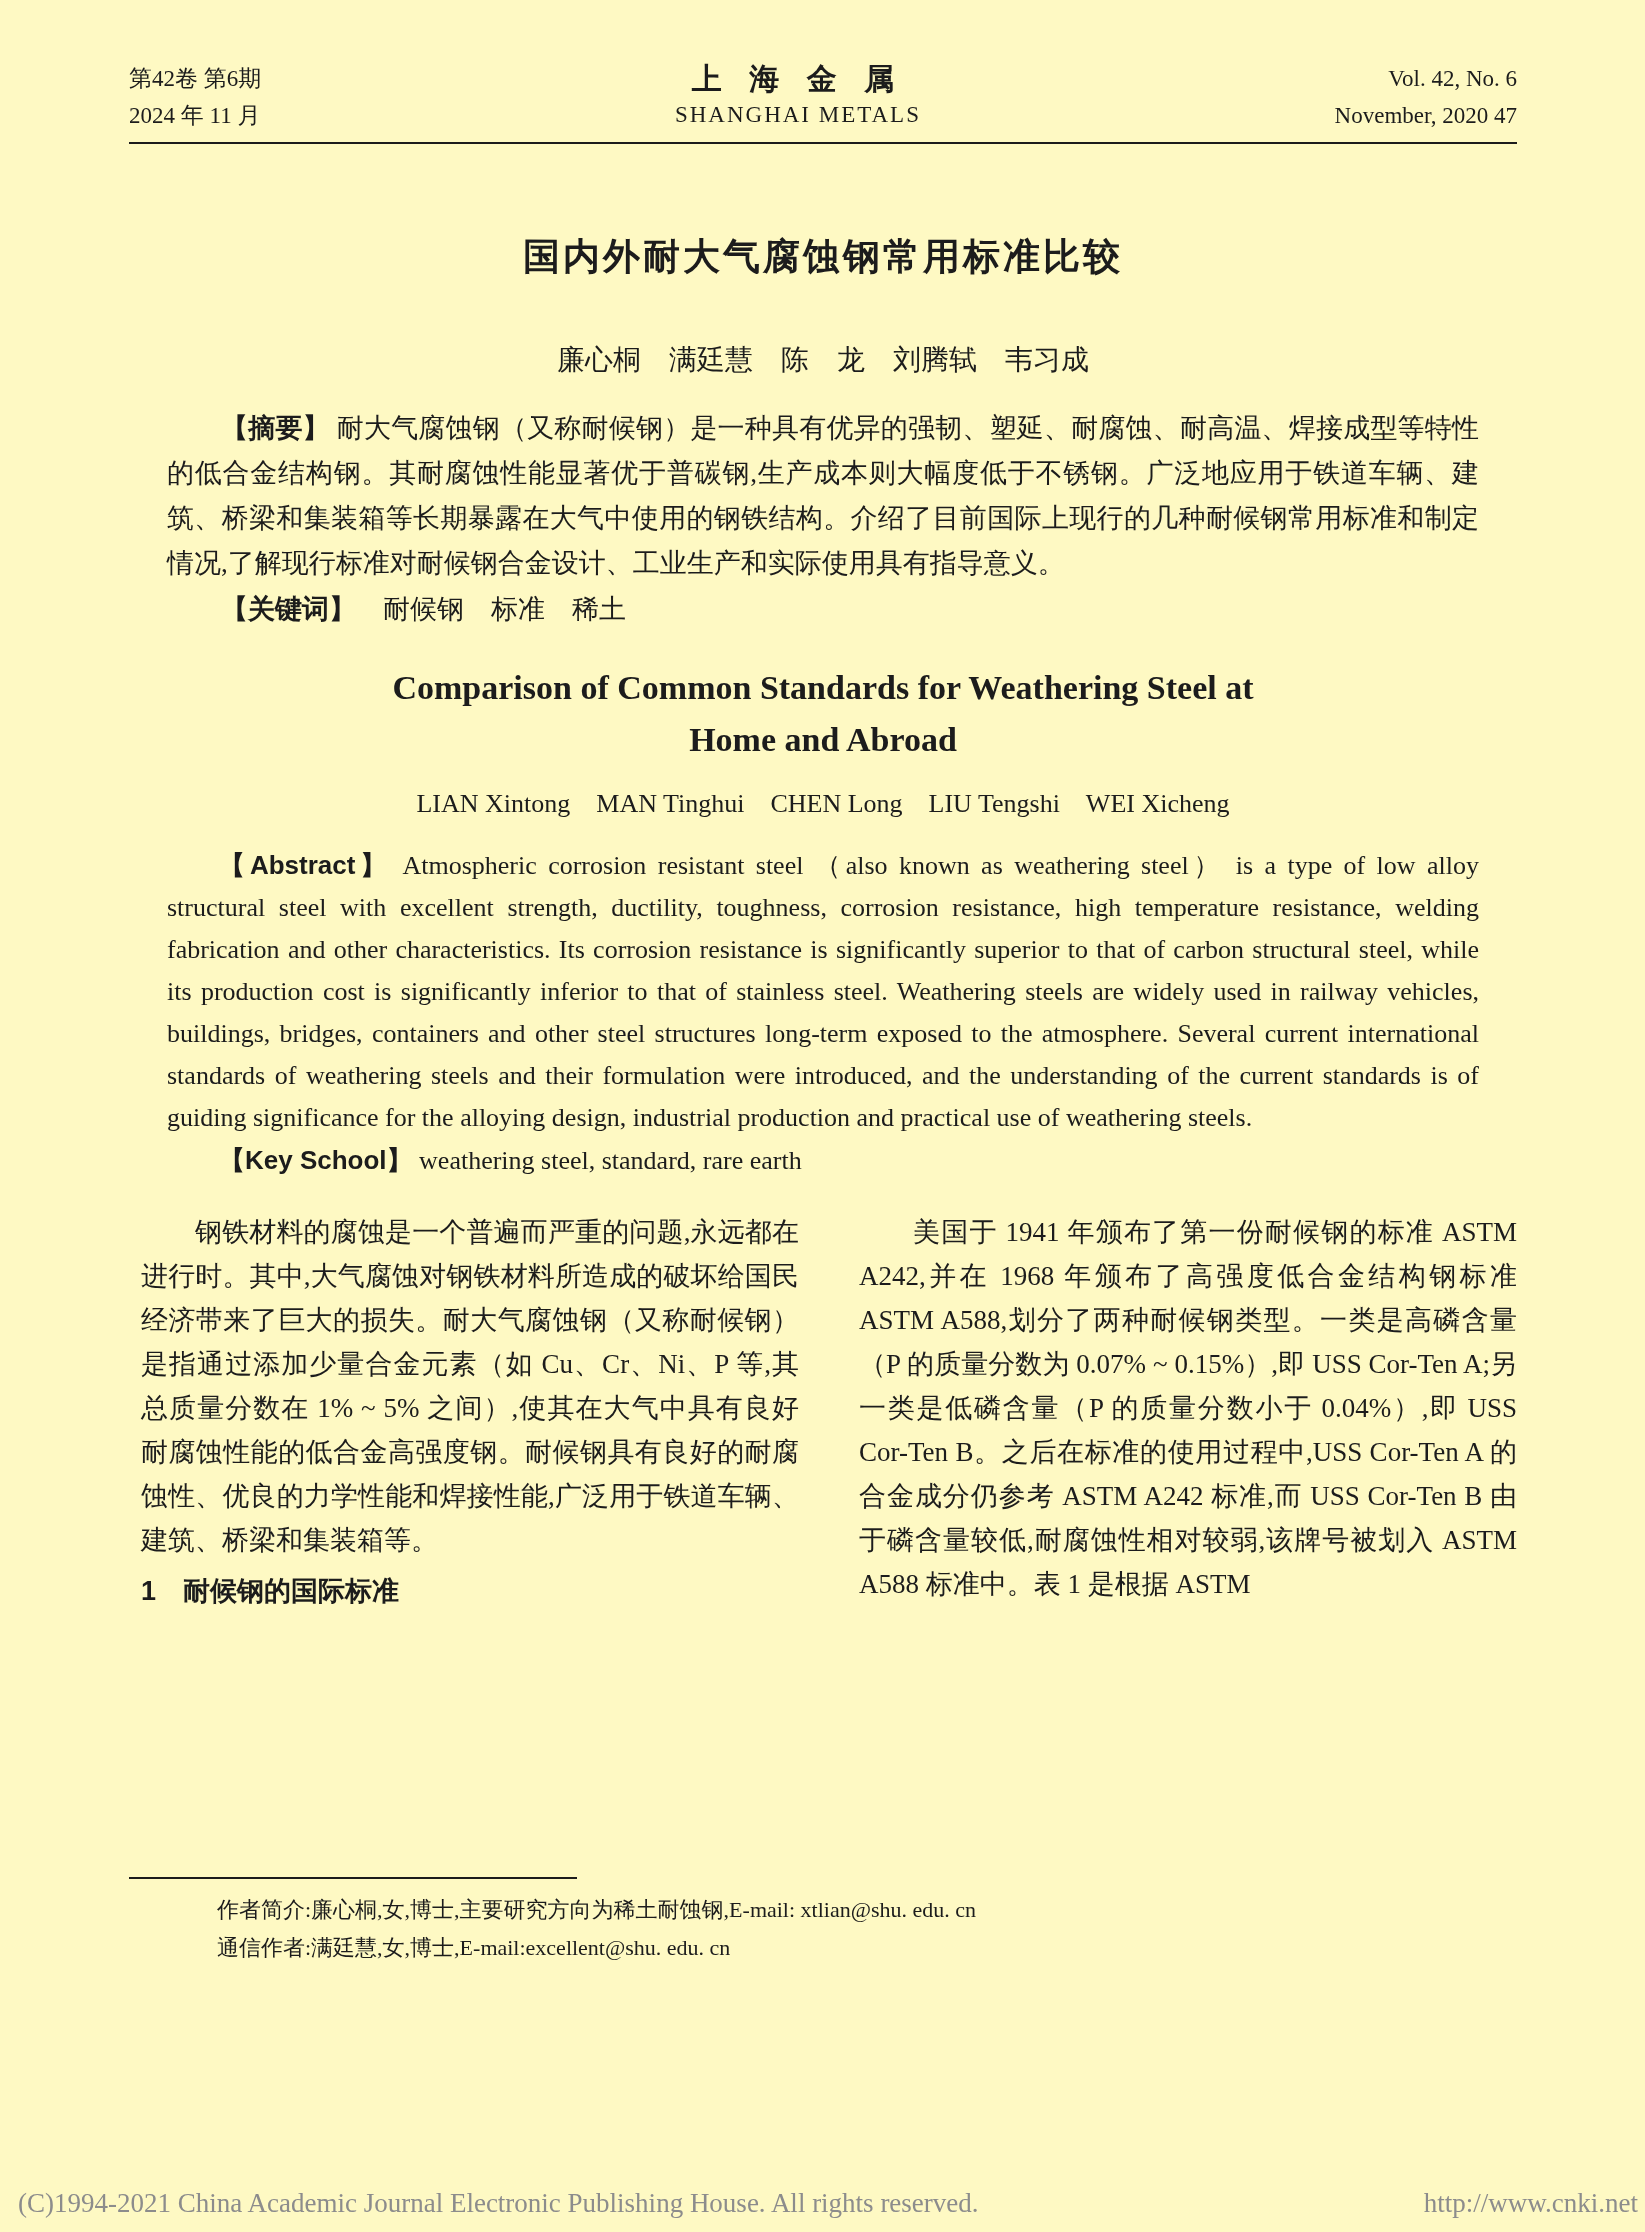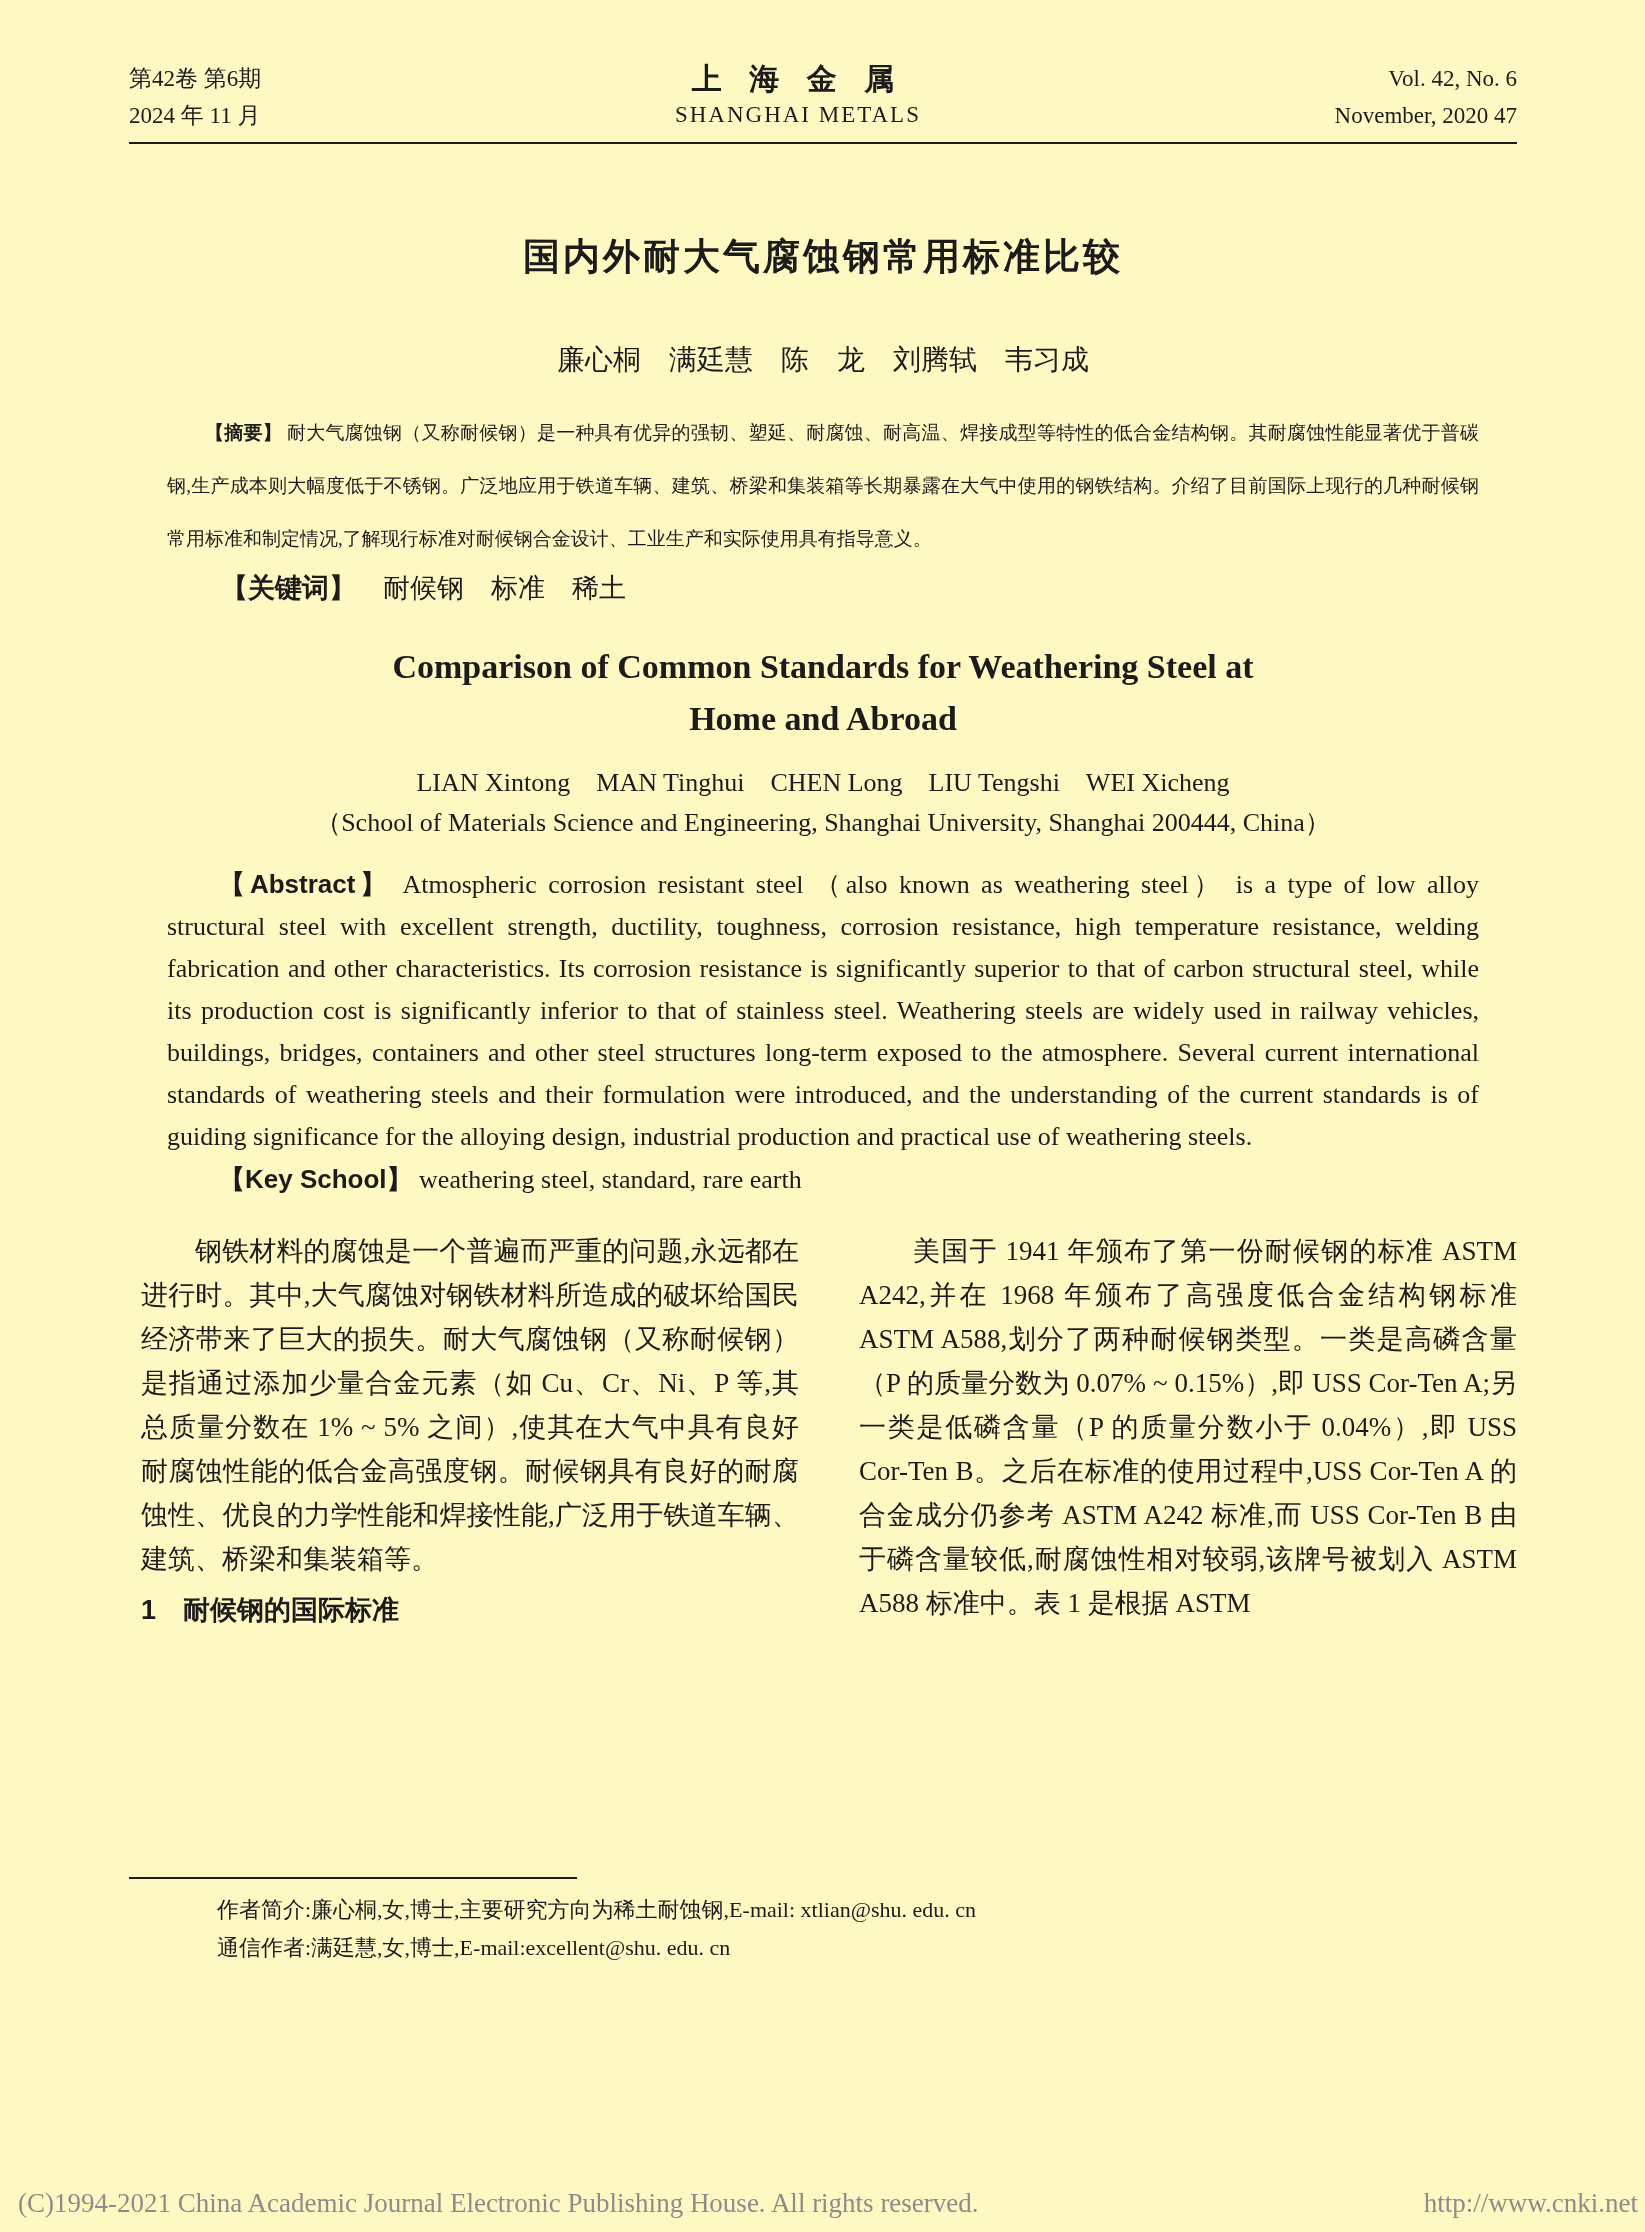--- a/index.html
+++ b/index.html
@@ -23,21 +23,21 @@
   .jh-center .cn { font-size:30px; font-weight:bold; letter-spacing:10px; line-height:38px; }
   .jh-center .en { font-size:23px; letter-spacing:2px; line-height:34px; }
   .header-rule { border-bottom:2px solid #1c1c1c; margin-top:8px; }
 
   
   .title-cn { margin-top:86px; text-align:center; font-size:37px; font-weight:bold; letter-spacing:3px; line-height:54px; }
   .authors-cn { margin-top:56px; text-align:center; font-size:28px; line-height:40px; }
   .affil-cn { margin-top:8px; text-align:center; font-size:23px; line-height:34px; }
 
   
-  .abs-block { margin:26px 38px 0 38px; font-size:19px; line-height:53px; text-align:justify; }
+  .abs-block { margin:26px 38px 0 38px; font-size:27px; line-height:45px; text-align:justify; }
   .abs-block p { margin:0; text-indent:2em; }
   .hei { font-family:"Liberation Sans","DejaVu Sans",sans-serif; font-weight:bold; }
   .kw-line { margin:0 38px; font-size:27px; line-height:46px; }
   .kw-line p { margin:0; text-indent:2em; }
 
   .title-en { margin-top:30px; text-align:center; font-size:34px; font-weight:bold; line-height:52px; }
   .authors-en { margin-top:20px; text-align:center; font-size:26px; line-height:36px; }
   .affil-en { margin-top:4px; text-align:center; font-size:26px; line-height:36px; }
 
   .abs-en { margin:22px 38px 0 38px; font-size:26px; line-height:42px; text-align:justify; }
@@ -90,21 +90,20 @@
   </div>
   <div class="kw-line">
     <p><span class="hei">【关键词】</span><span>　耐候钢　标准　稀土</span></p>
   </div>
 
   <div class="title-en">
     <div>Comparison of Common Standards for Weathering Steel at</div>
     <div>Home and Abroad</div>
   </div>
   <div class="authors-en">LIAN Xintong　MAN Tinghui　CHEN Long　LIU Tengshi　WEI Xicheng</div>
-  <div class="affil-en">（School of Materials Science and Engineering, Shanghai University, Shanghai 200444, China）</div>
 
   <div class="abs-en">
     <p><span class="hei">【Abstract】</span><span> Atmospheric corrosion resistant steel （also known as weathering steel） is a type of low alloy structural steel with excellent strength, ductility, toughness, corrosion resistance, high temperature resistance, welding fabrication and other characteristics. Its corrosion resistance is significantly superior to that of carbon structural steel, while its production cost is significantly inferior to that of stainless steel. Weathering steels are widely used in railway vehicles, buildings, bridges, containers and other steel structures long-term exposed to the atmosphere. Several current international standards of weathering steels and their formulation were introduced, and the understanding of the current standards is of guiding significance for the alloying design, industrial production and practical use of weathering steels.</span></p>
   </div>
   <div class="kw-en">
     <p><span class="hei">【Key   School】</span><span> weathering steel, standard, rare earth</span></p>
   </div>
 
   <div class="body-cols">
     <div class="col">

